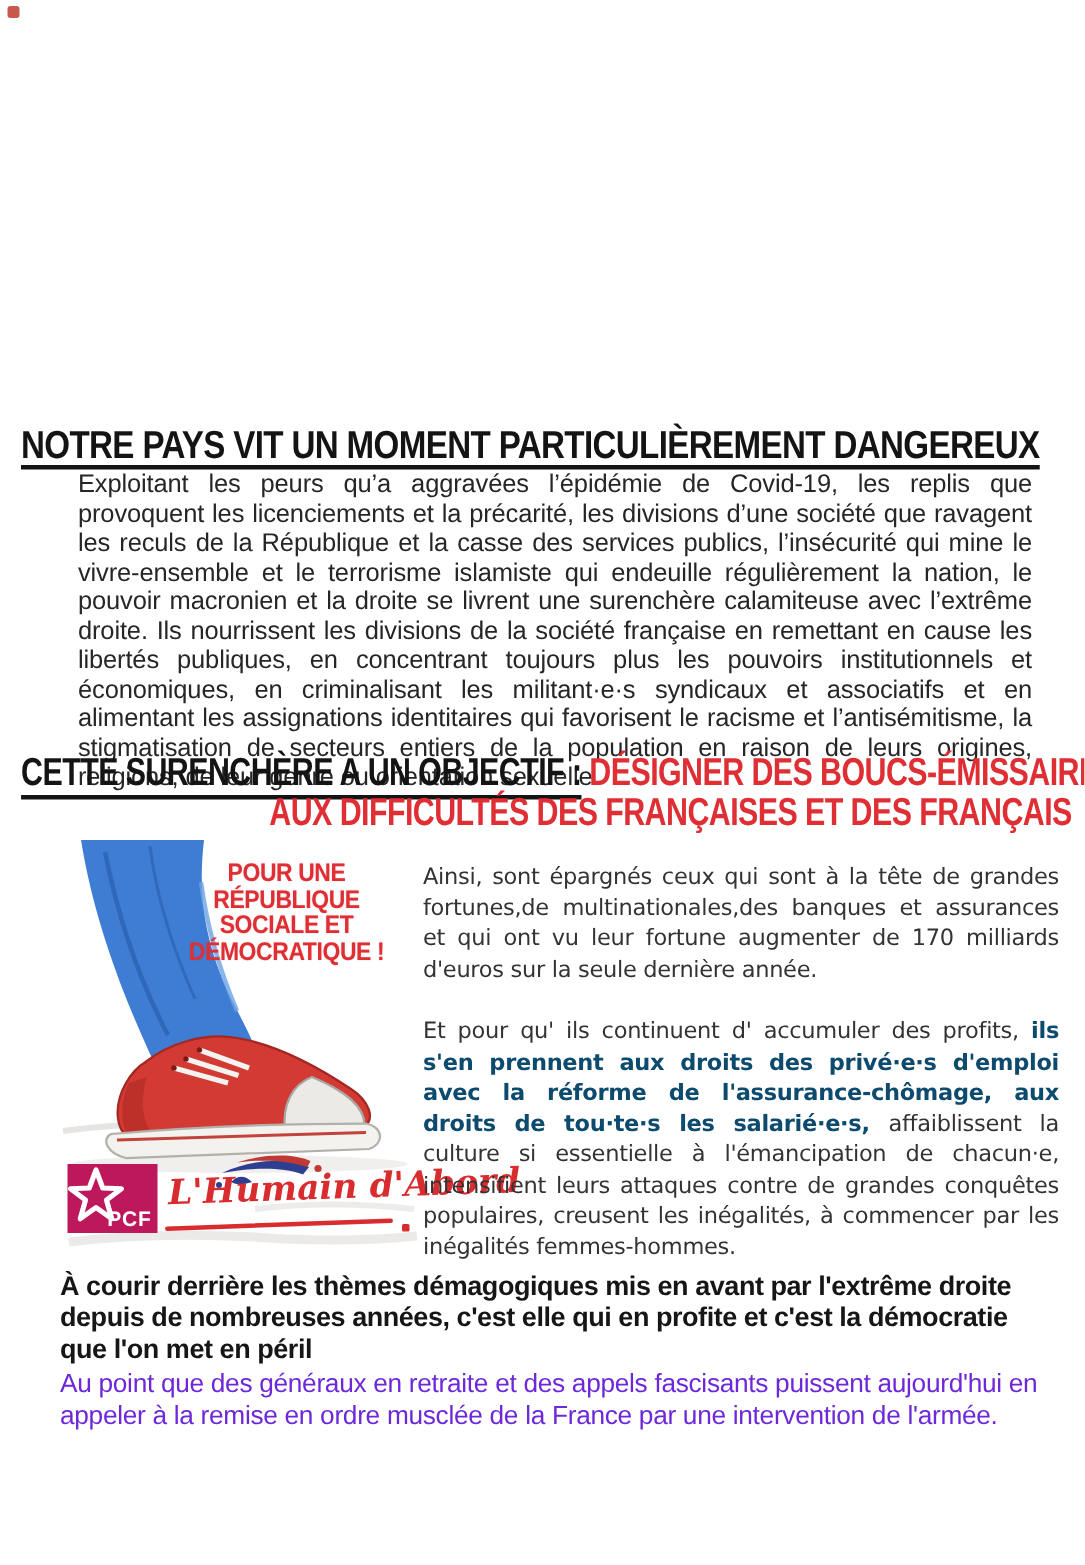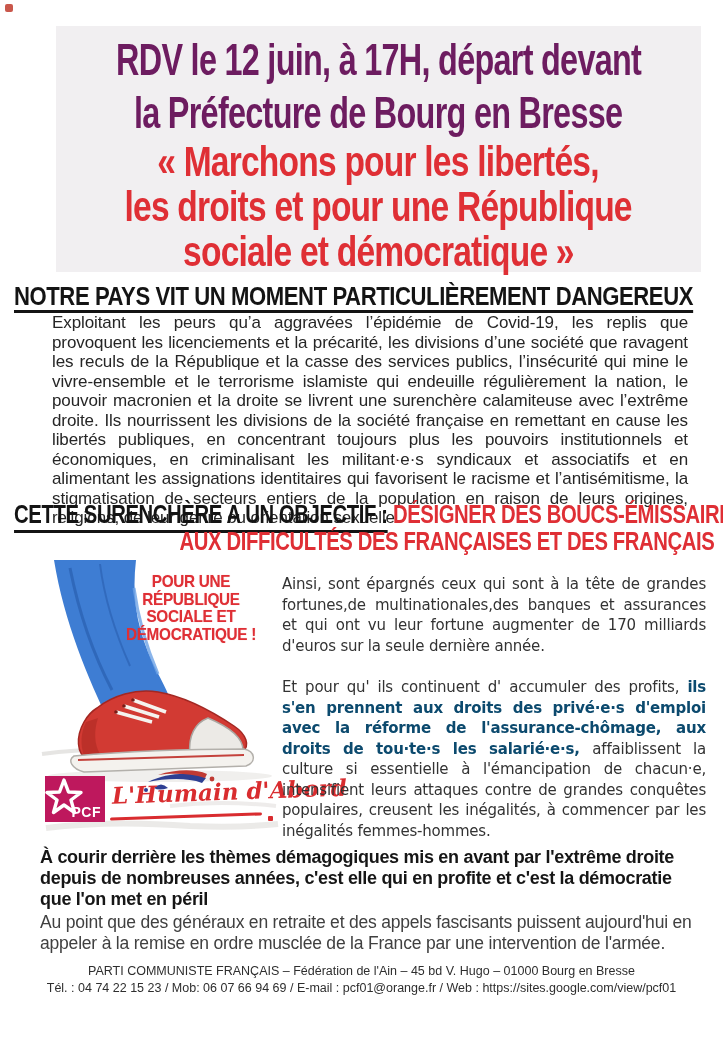--- a/index.html
+++ b/index.html
@@ -47,41 +47,33 @@
 
   
   .rcol{position:absolute;left:282px;top:574px;width:424px;font-family:"DejaVu Sans",sans-serif;
         font-size:15px;line-height:20.5px;color:#333;text-align:justify;letter-spacing:-.2px;}
   .rcol p{margin:0 0 21px 0;}
   .rcol .b{font-weight:700;color:#0c4a6e;}
 
   
   .closing{position:absolute;left:40px;top:847px;width:667px;color:#161616;}
   .closing .bold{font-weight:700;font-size:18px;line-height:21px;letter-spacing:-.3px;margin:0;}
-  .closing .reg{font-size:17.5px;line-height:21px;letter-spacing:-.2px;margin:2px 0 0 0;color:#404040;}
+  .closing .reg{font-size:17.5px;line-height:21px;letter-spacing:-.2px;margin:2px 0 0 0;color:#6d28d9;}
 
   
   .footer{position:absolute;left:0;top:963px;width:723px;text-align:center;color:#2e2e2e;
           font-size:12.5px;line-height:17px;letter-spacing:0;}
 </style>
 </head>
 <body>
 
 <div class="page">
 
   <div class="artifact-dot"></div>
 
-  <div class="header-box">
-    <div class="hl purple">RDV le 12 juin, à 17H, départ devant</div>
-    <div class="hl purple">la Préfecture de Bourg en Bresse</div>
-    <div class="hgap"></div>
-    <div class="hl red">« Marchons pour les libertés,</div>
-    <div class="hl red">les droits et pour une République</div>
-    <div class="hl red">sociale et démocratique »</div>
-  </div>
 
   <div class="s1-heading">NOTRE PAYS VIT UN MOMENT PARTICULIÈREMENT DANGEREUX</div>
   <div class="s1-body">Exploitant les peurs qu’a aggravées l’épidémie de Covid-19, les replis que provoquent les licenciements et la précarité, les divisions d’une société que ravagent les reculs de la République et la casse des services publics, l’insécurité qui mine le vivre-ensemble et le terrorisme islamiste qui endeuille régulièrement la nation, le pouvoir macronien et la droite se livrent une surenchère calamiteuse avec l’extrême droite. Ils nourrissent les divisions de la société française en remettant en cause les libertés publiques, en concentrant toujours plus les pouvoirs institutionnels et économiques, en criminalisant les militant·e·s syndicaux et associatifs et en alimentant les assignations identitaires qui favorisent le racisme et l’antisémitisme, la stigmatisation de secteurs entiers de la population en raison de leurs origines, religions, de leur genre ou orientation sexuelle.</div>
 
   <div class="objective">
     <div class="l1"><span class="black-part">CETTE SURENCHÈRE A UN OBJECTIF  :</span><span class="red-part"> DÉSIGNER DES BOUCS-ÉMISSAIRES</span></div>
     <div class="l2">AUX DIFFICULTÉS DES FRANÇAISES ET DES FRANÇAIS</div>
   </div>
 
   <div class="illus">
@@ -140,18 +132,14 @@
   <div class="rcol">
     <p>Ainsi, sont épargnés ceux qui sont à la tête de grandes fortunes,de multinationales,des banques et assurances et qui  ont  vu leur  fortune augmenter de 170 milliards d'euros sur la seule dernière année.</p>
     <p><span>Et pour qu' ils continuent d' accumuler des profits, </span><span class="b">ils s'en prennent aux droits des privé·e·s d'emploi avec la réforme de l'assurance-chômage, aux droits de tou·te·s les salarié·e·s, </span><span>affaiblissent la culture si essentielle à l'émancipation  de chacun·e, intensifient leurs attaques contre de grandes conquêtes populaires, creusent les inégalités, à commencer par les inégalités femmes-hommes.</span></p>
   </div>
 
   <div class="closing">
     <p class="bold">À courir derrière les thèmes démagogiques mis en avant par l'extrême droite depuis de nombreuses années, c'est elle qui en profite et  c'est la démocratie que l'on met en péril</p>
     <p class="reg">Au point que des généraux en retraite et des appels fascisants puissent aujourd'hui en appeler à la remise en ordre musclée de la France par une intervention de l'armée.</p>
   </div>
 
-  <div class="footer">
-    <div>PARTI COMMUNISTE FRANÇAIS – Fédération de l'Ain – 45 bd V. Hugo – 01000 Bourg en Bresse</div>
-    <div>Tél. : 04 74 22 15 23 / Mob: 06 07 66 94 69  / E-mail : pcf01@orange.fr / Web : https://sites.google.com/view/pcf01</div>
-  </div>
 
 </div>
 
 </body></html>

